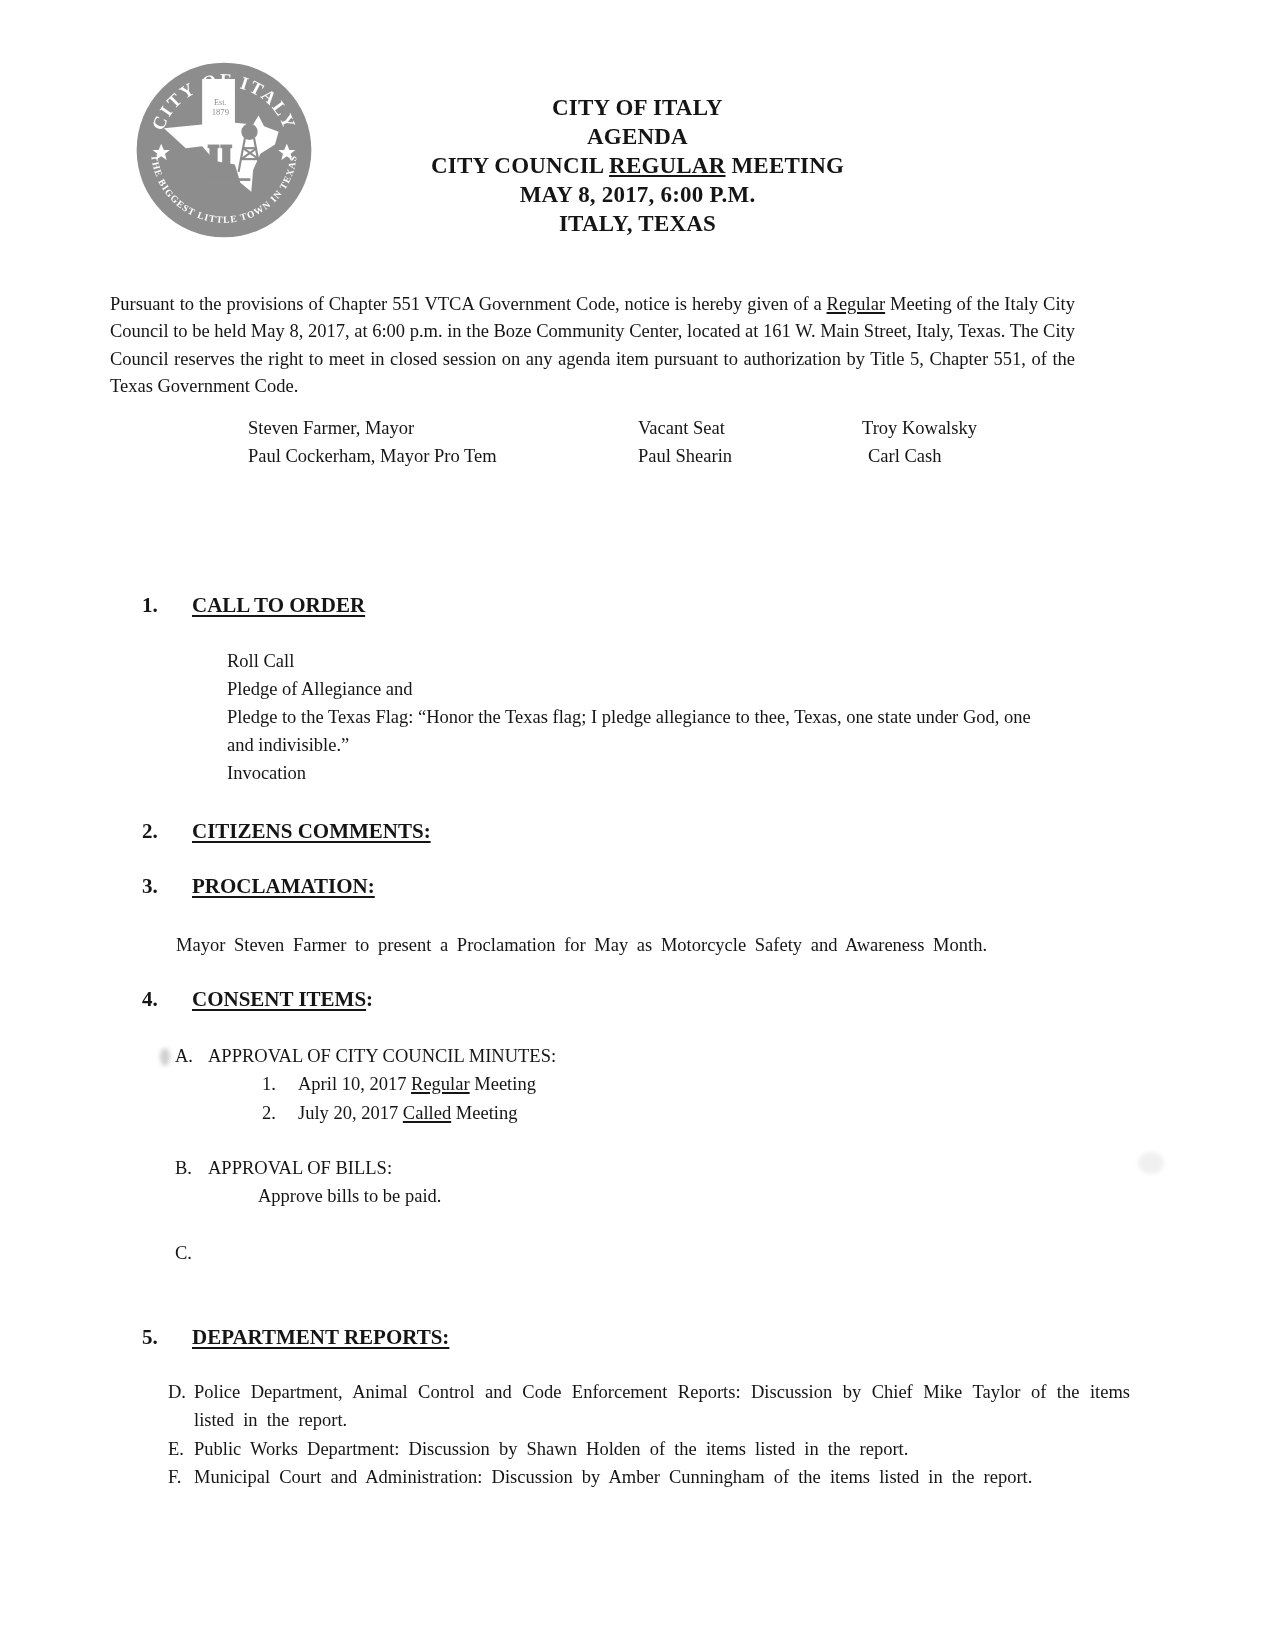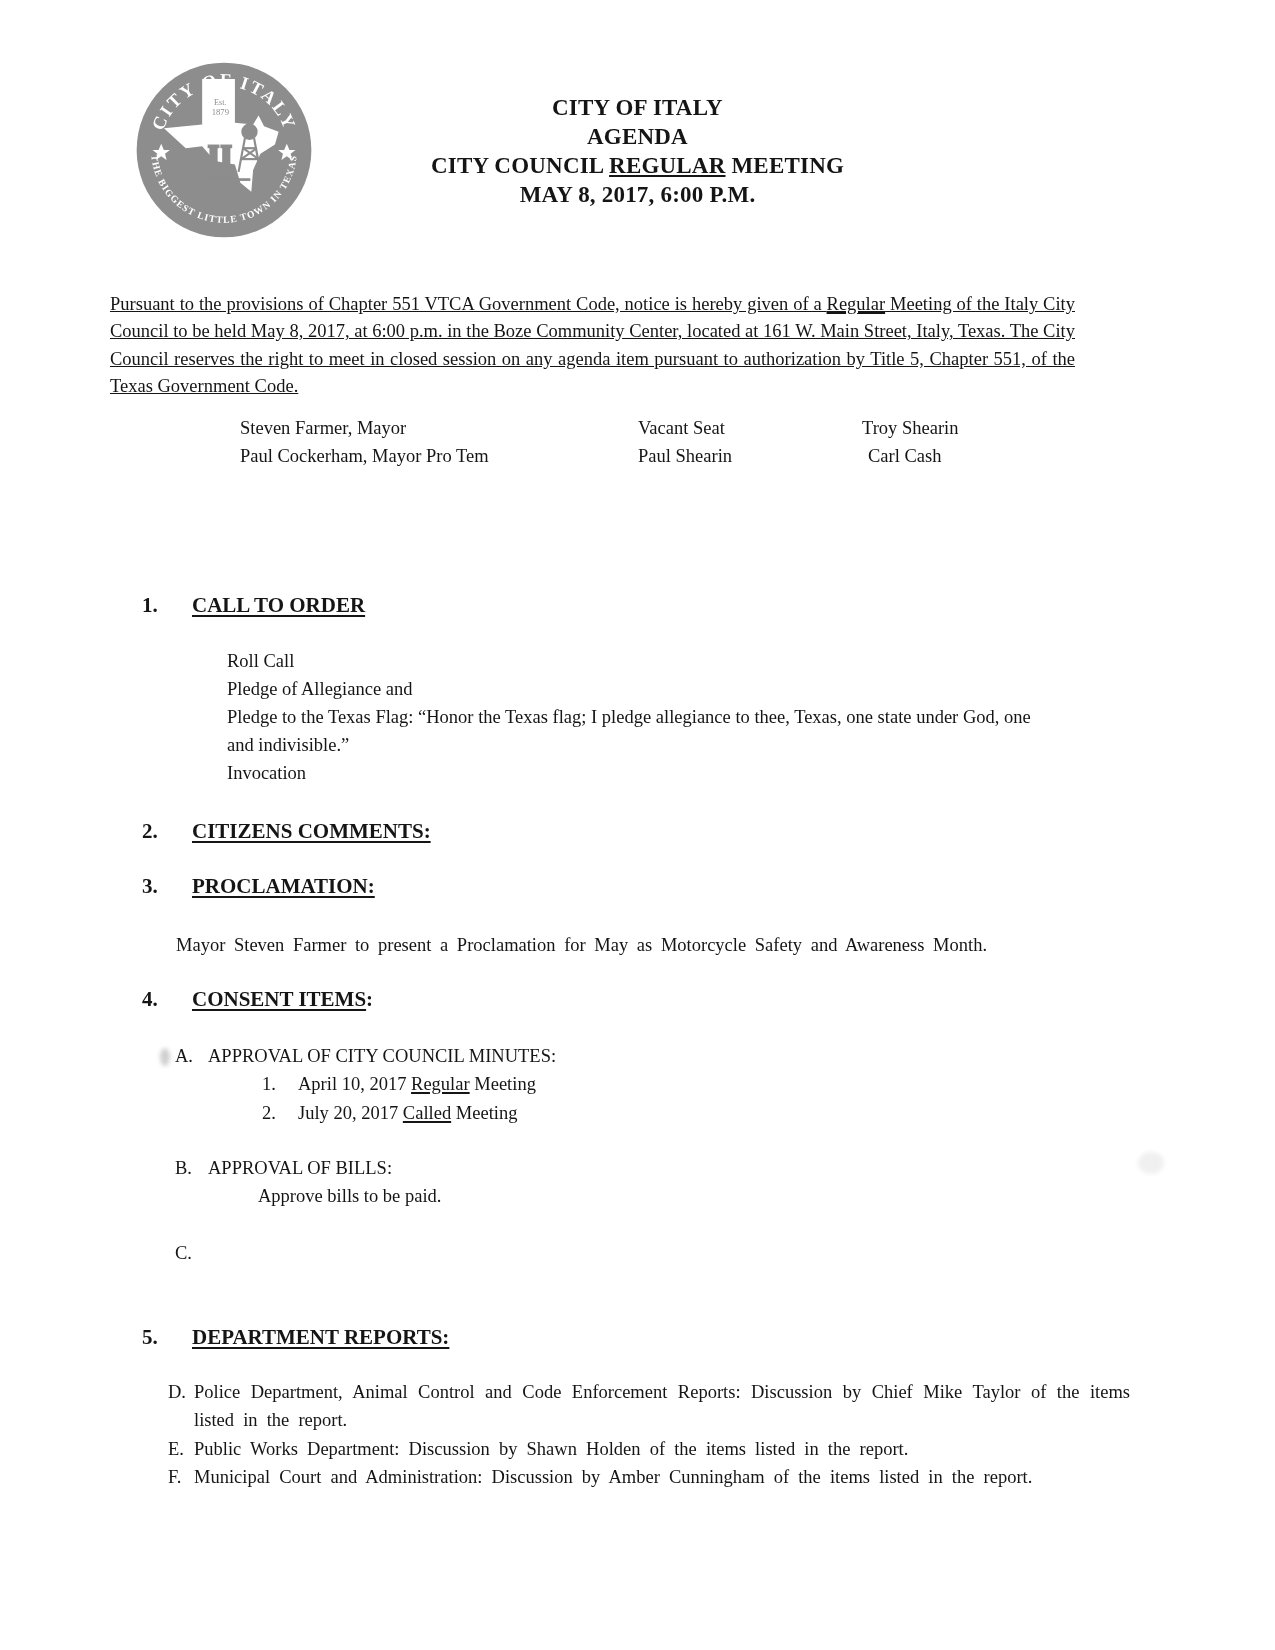--- a/index.html
+++ b/index.html
@@ -22,27 +22,26 @@
     line-height:29px;
     letter-spacing:.2px;
   }
   .u-part { text-decoration:underline; text-decoration-thickness:2px; text-underline-offset:2px; }
 
   
   .notice {
     left:110px; top:291px; width:965px;
     font-size:18.5px; line-height:27.4px;
     text-align:justify;
-    text-decoration:underline;
   }
   .notice .u-part { text-decoration-thickness:1.5px; }
 
   
   .council-col { top:414px; font-size:18.5px; line-height:28px; }
-  .council-col.c1 { left:240px; }
+  .council-col.c1 { left:248px; }
   .council-col.c2 { left:638px; }
   .council-col.c3 { left:862px; }
 
   
   .sec-head { display:flex; font-weight:bold; font-size:21px; line-height:26px; }
   .sec-head .sec-num { width:50px; flex:none; }
   .sec-head .sec-title { text-decoration:underline; text-decoration-thickness:2px; text-underline-offset:3px; }
   .sec-head .sec-suffix { text-decoration:none; }
 
   .body-text { font-size:18.5px; line-height:28px; }
@@ -113,36 +112,37 @@
       <textPath href="#arcBot" startOffset="50%" text-anchor="middle">THE BIGGEST LITTLE TOWN IN TEXAS</textPath>
     </text>
   </svg>
 </div>
 
 <div class="abs title-block">
   <div>CITY OF ITALY</div>
   <div>AGENDA</div>
   <div><span>CITY COUNCIL </span><span class="u-part">REGULAR</span><span> MEETING</span></div>
   <div>MAY 8, 2017, 6:00 P.M.</div>
+  <div>ITALY, TEXAS</div>
 </div>
 
 <div class="abs notice">
   <span>Pursuant to the provisions of Chapter 551 VTCA Government Code, notice is hereby given of a </span><span class="u-part">Regular</span><span> Meeting of the Italy City Council to be held May 8, 2017, at 6:00 p.m. in the Boze Community Center, located at 161 W. Main Street, Italy, Texas.  The City Council reserves the right to meet in closed session on any agenda item pursuant to authorization by Title 5, Chapter 551, of the Texas Government Code.</span>
 </div>
 
 <div class="abs council-col c1">
   <div>Steven Farmer, Mayor</div>
   <div>Paul Cockerham, Mayor Pro Tem</div>
 </div>
 <div class="abs council-col c2">
   <div>Vacant Seat</div>
   <div>Paul Shearin</div>
 </div>
 <div class="abs council-col c3">
-  <div>Troy Shearin</div>
+  <div>Troy Kowalsky</div>
   <div style="padding-left:6px;">Carl Cash</div>
 </div>
 
 <div class="abs sec-head" style="left:142px; top:592px;">
   <span class="sec-num">1.</span>
   <span class="sec-title">CALL TO ORDER</span>
 </div>
 <div class="abs body-text" style="left:227px; top:647px; width:832px;">
   <div>Roll Call</div>
   <div>Pledge of Allegiance and</div>

